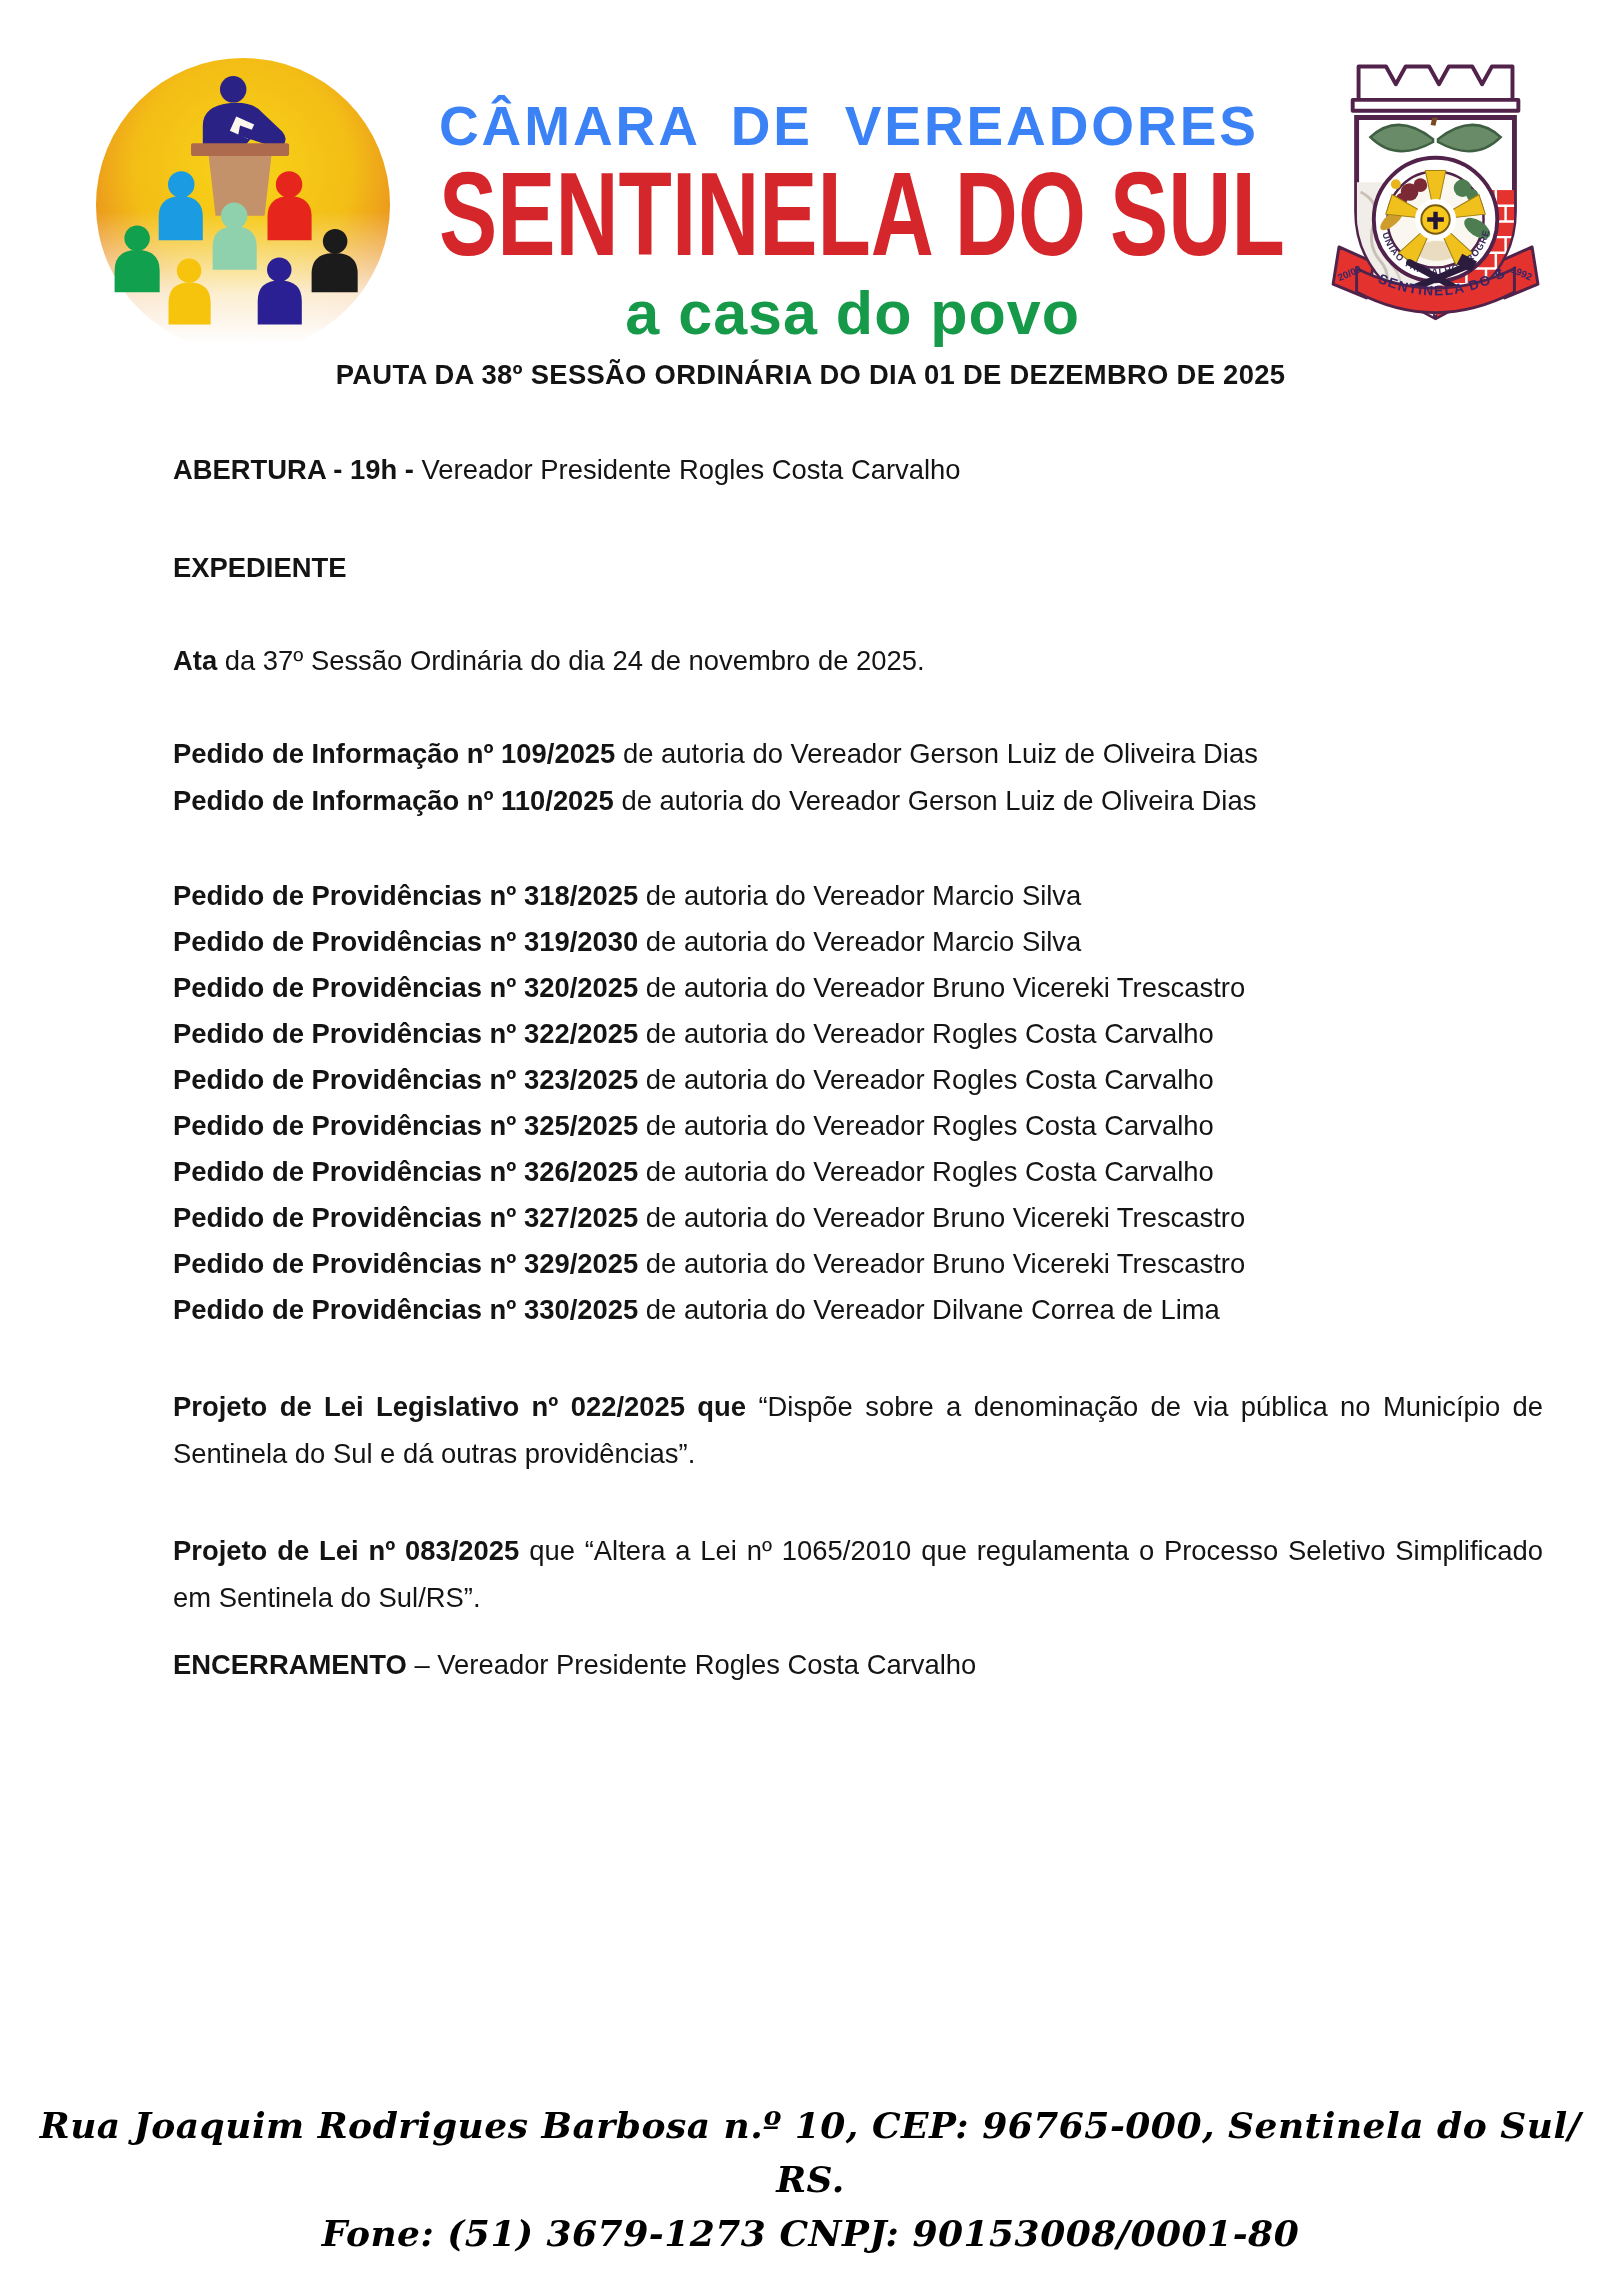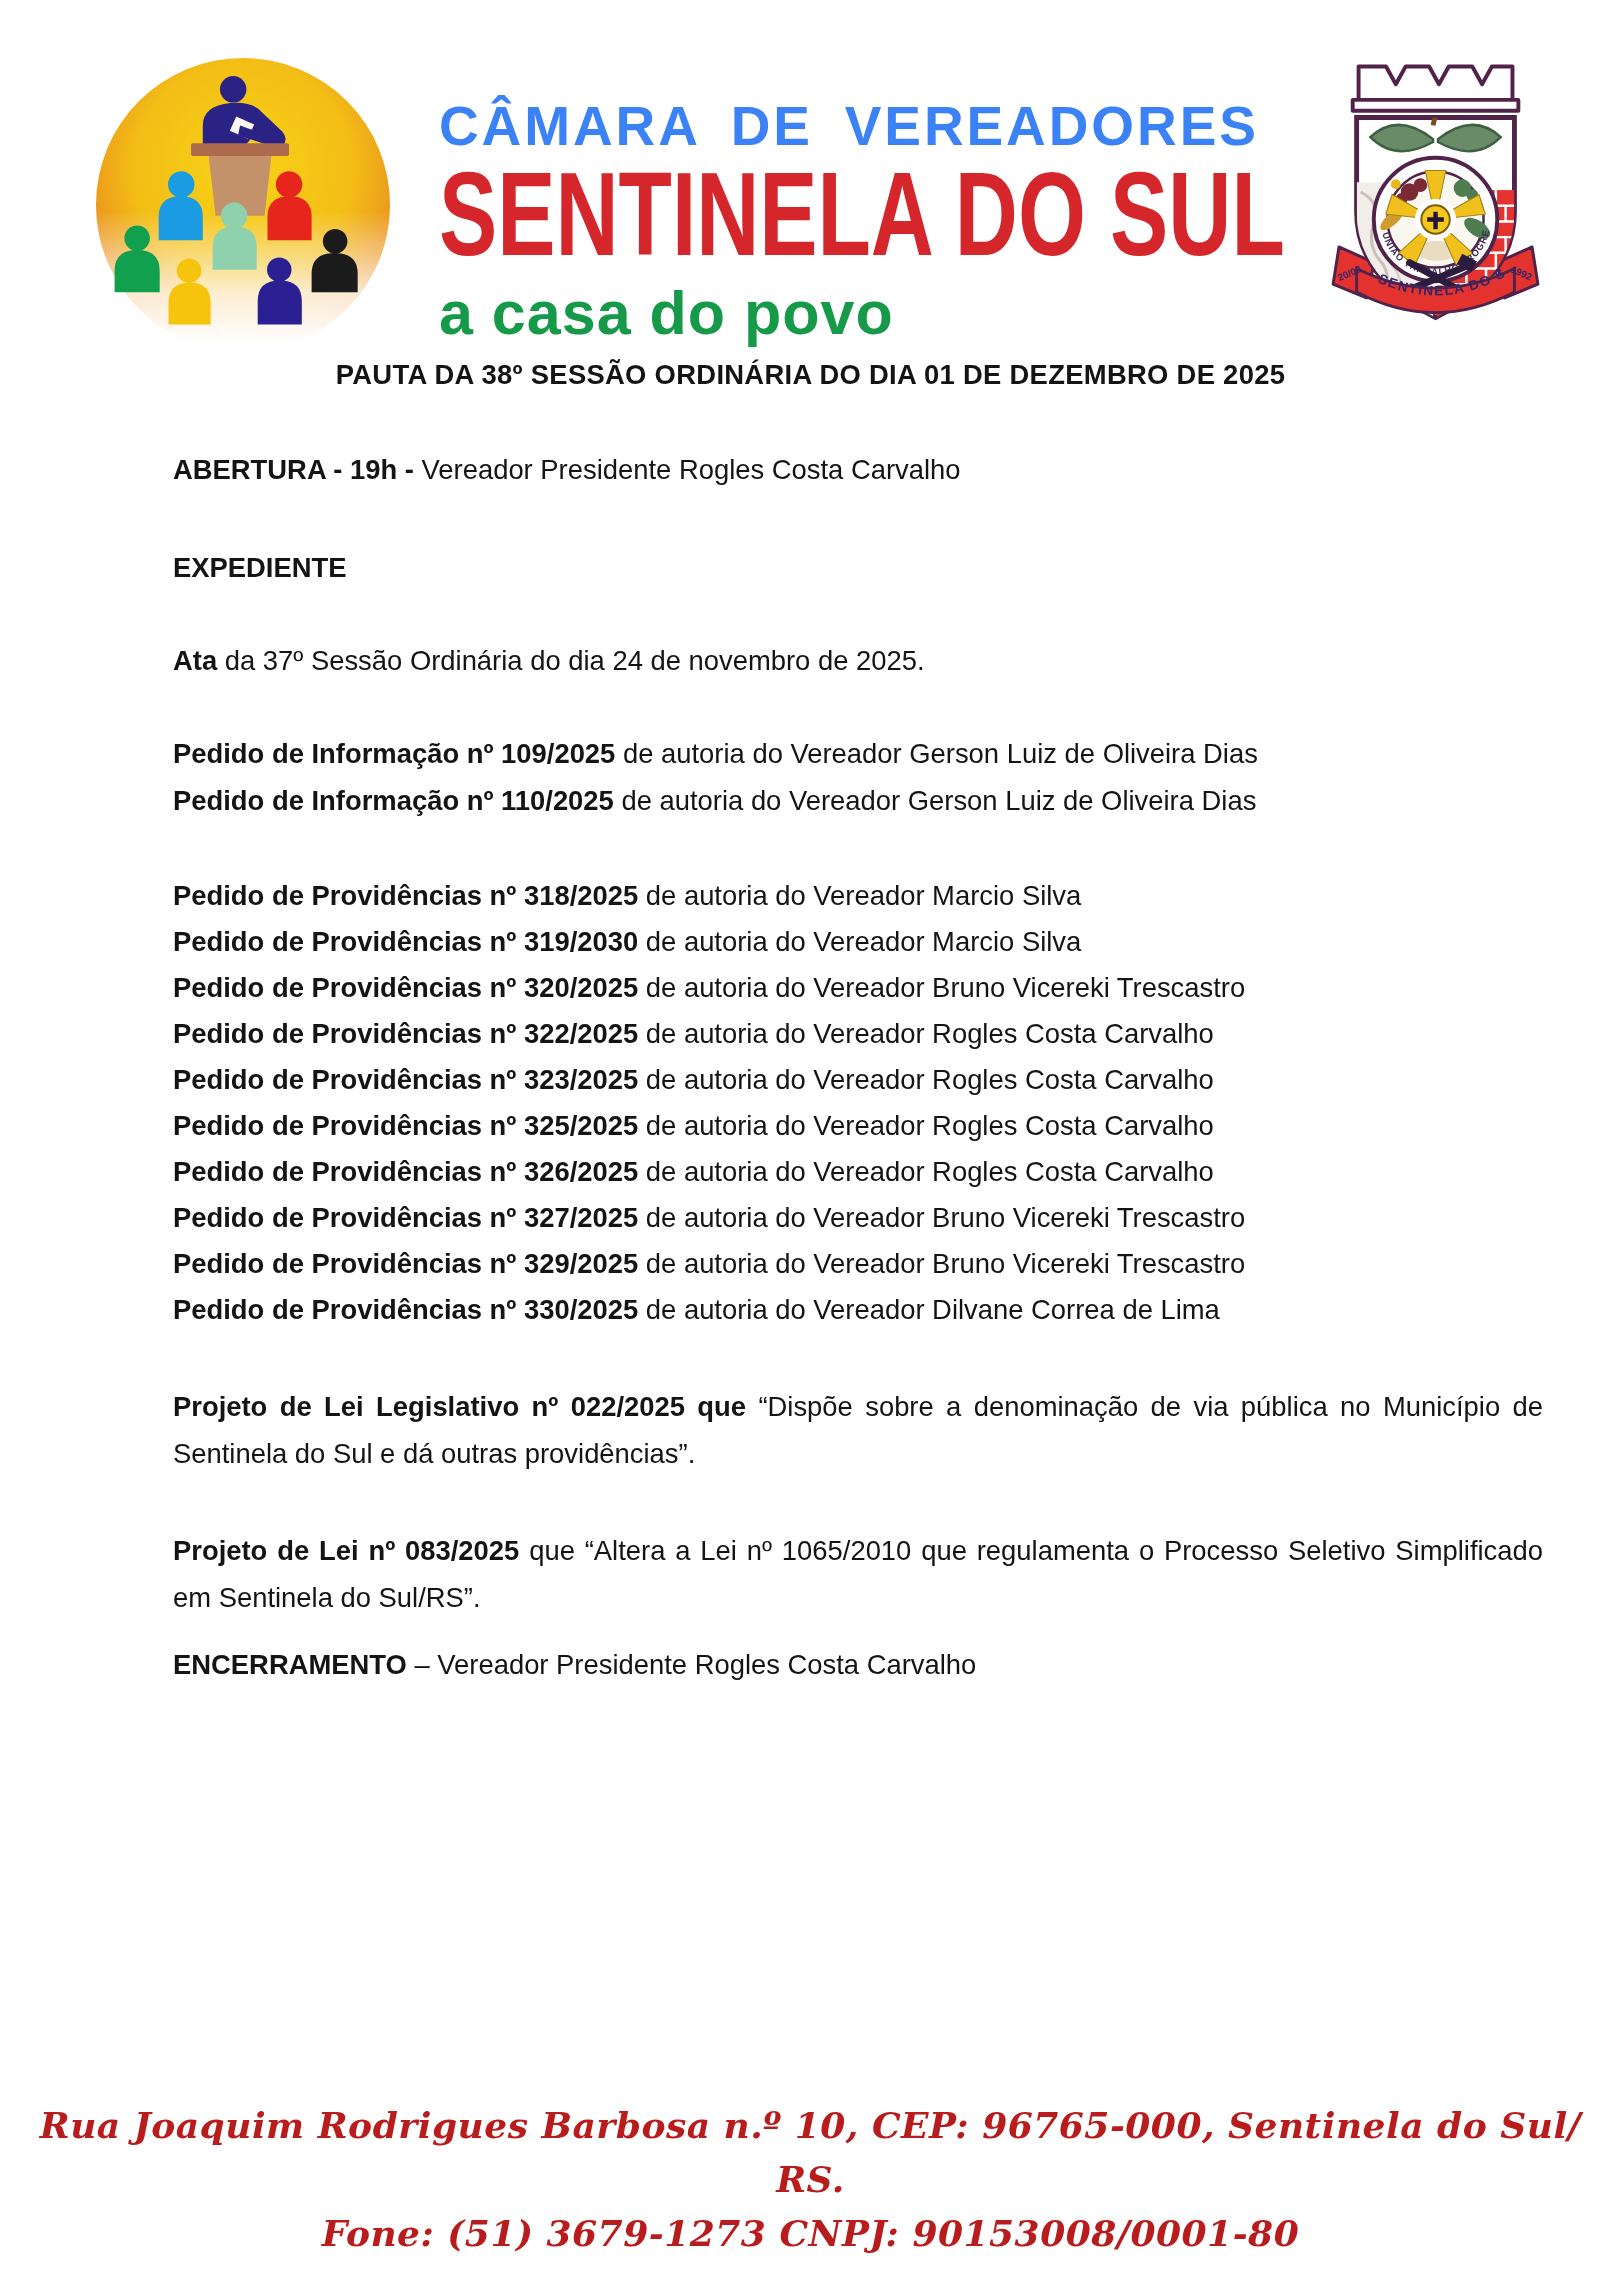--- a/index.html
+++ b/index.html
@@ -14,37 +14,37 @@
   .brand1{
     color:#3b82f6;font-weight:bold;font-size:55px;line-height:61px;
     letter-spacing:2.9px;word-spacing:13.7px;white-space:nowrap;
   }
   .brand2{
     color:#d5262b;font-weight:bold;font-size:118px;line-height:106px;
     transform:scaleX(0.74);transform-origin:left top;white-space:nowrap;margin-top:3.9px;
   }
   .brand3{
     color:#169a49;font-weight:bold;font-size:61px;line-height:65px;
-    margin-top:13.7px;text-align:left;padding-right:17.6px;letter-spacing:1px;
+    margin-top:13.7px;text-align:center;padding-right:17.6px;letter-spacing:1px;
   }
   
   .doc-title{
     position:absolute;left:0;top:359px;width:1621px;text-align:center;
     font-size:27.4px;font-weight:bold;letter-spacing:0.3px;
   }
   .content{position:absolute;left:173px;top:0;width:1370px;}
   .content p{margin:0;font-size:27.4px;line-height:47px;}
   .content p.prov{line-height:46px;}
   .content p.just{text-align:justify;}
   b{font-weight:bold;}
   
   .footer{
     position:absolute;left:0;top:2098px;width:1621px;text-align:center;
     font-family:"DejaVu Serif","Liberation Serif",serif;font-style:italic;font-weight:600;
-    font-size:36px;line-height:54px;color:#b91c1c;letter-spacing:0.5px;
+    font-size:36px;line-height:54px;color:#000000;letter-spacing:0.5px;
   }
 </style>
 </head>
 <body>
 
 <div class="page">
 
   <svg class="logo" viewBox="0 0 306 303" aria-hidden="true">
     <defs>
       <radialGradient id="ovalGrad" cx="50%" cy="38%" r="68%">

